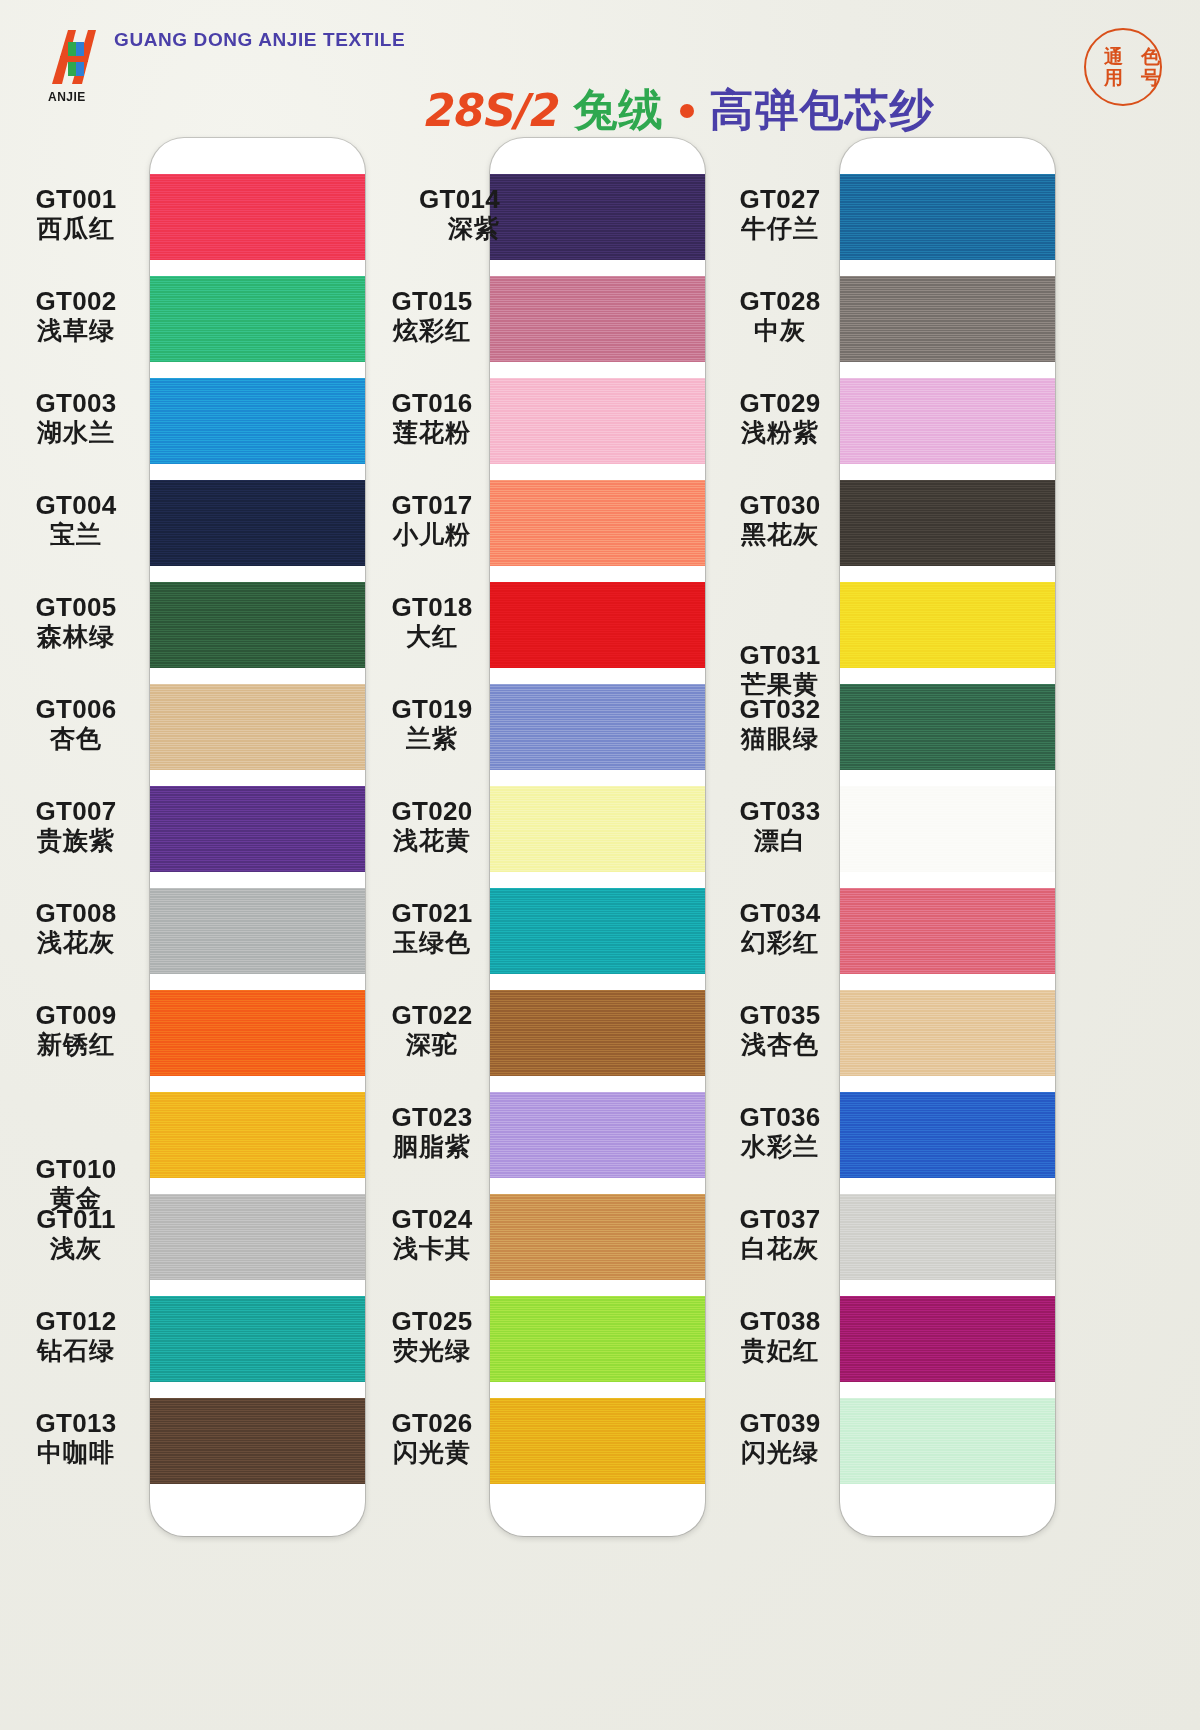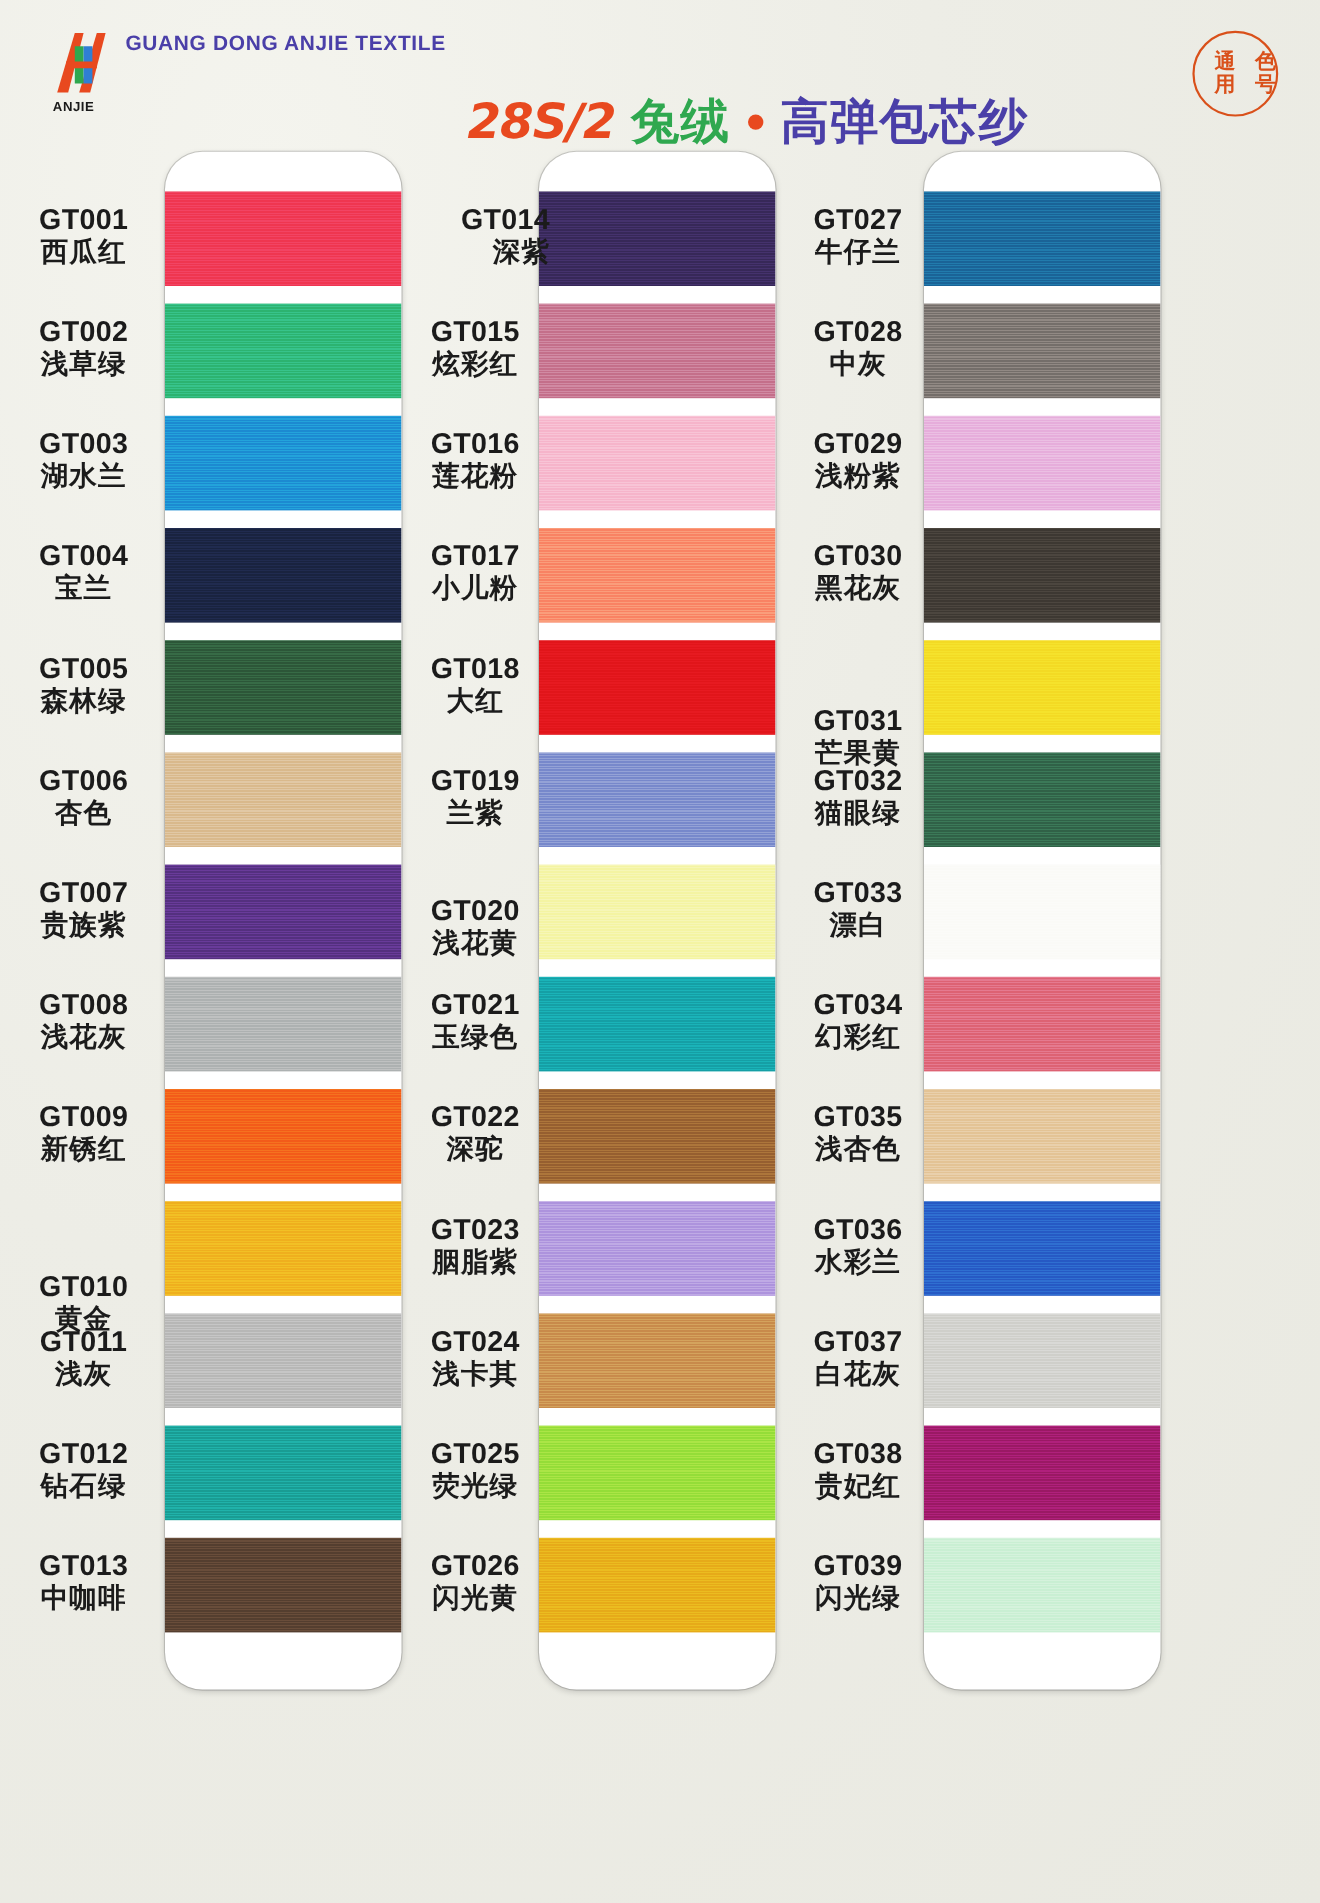--- a/index.html
+++ b/index.html
@@ -389,21 +389,21 @@
           <span class="name">小儿粉</span>
         </div>
         <div class="lab" style="top: 476px;">
           <span class="code">GT018</span>
           <span class="name">大红</span>
         </div>
         <div class="lab" style="top: 578px;">
           <span class="code">GT019</span>
           <span class="name">兰紫</span>
         </div>
-        <div class="lab" style="top: 680px; margin-top: 16px;">
+        <div class="lab" style="top: 680px;">
           <span class="code">GT020</span>
           <span class="name">浅花黄</span>
         </div>
         <div class="lab" style="top: 782px;">
           <span class="code">GT021</span>
           <span class="name">玉绿色</span>
         </div>
         <div class="lab" style="top: 884px;">
           <span class="code">GT022</span>
           <span class="name">深驼</span>

